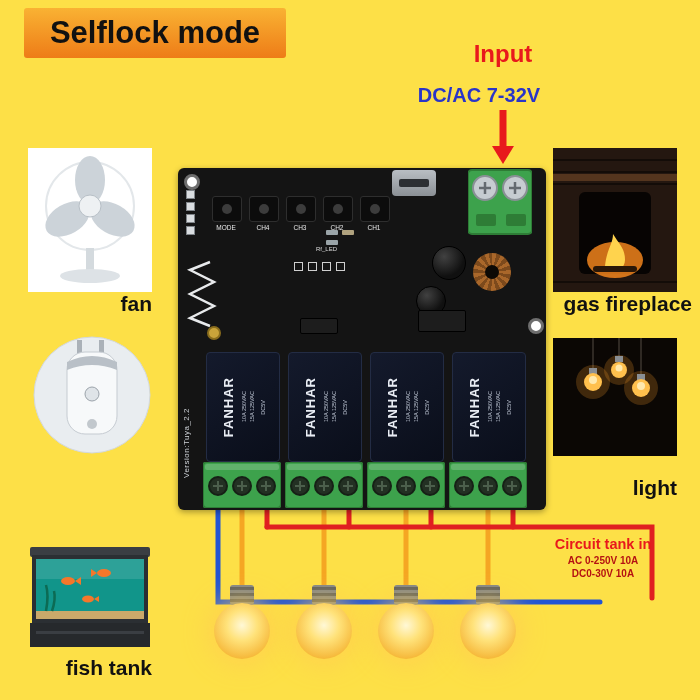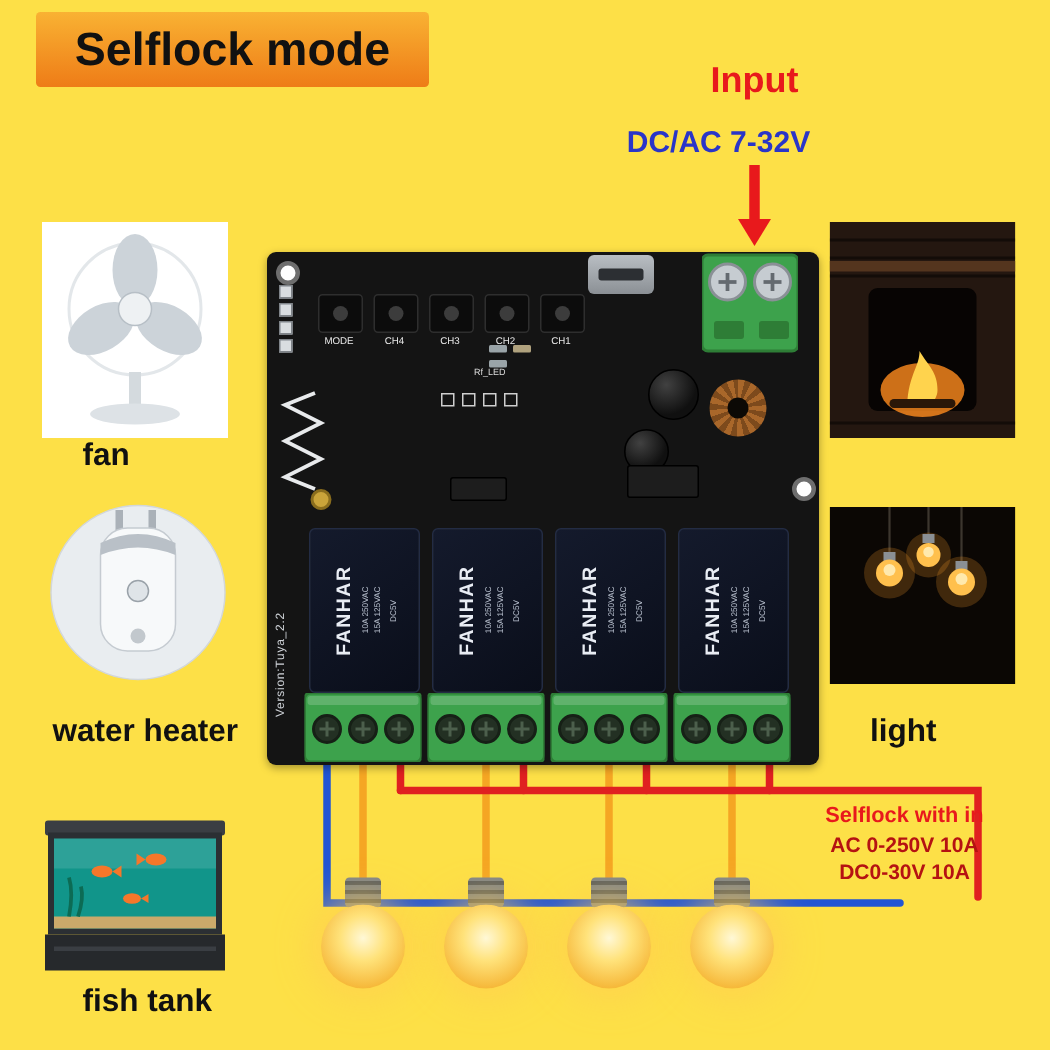--- a/index.html
+++ b/index.html
@@ -7,26 +7,26 @@
          font-family:Liberation Sans, sans-serif;overflow:hidden;}
   .abs{position:absolute;}
 
   
   .banner{position:absolute;left:24px;top:8px;width:262px;height:50px;
           background:linear-gradient(180deg,#f9b233,#ee7c17);
           display:flex;align-items:center;justify-content:center;
           border-radius:3px;color:#111;font-size:31px;font-weight:bold;}
 
   
-  .label{position:absolute;font-weight:bold;font-size:21px;color:#111;text-align:left;margin-left:27px;}
+  .label{position:absolute;font-weight:bold;font-size:21px;color:#111;text-align:right;}
   .ann-red{position:absolute;font-weight:bold;color:#e8191c;text-align:center;}
   .ann-blue{position:absolute;font-weight:bold;color:#2a35c8;text-align:center;font-size:20px;}
   .circuit-note{position:absolute;left:543px;top:536px;width:120px;text-align:center;}
   .circuit-note .t{font-size:14.5px;font-weight:bold;color:#e8191c;margin-bottom:2px;}
-  .circuit-note .l{font-size:14px;font-weight:bold;color:#b51212;line-height:1.3;}
+  .circuit-note .l{font-size:10px;font-weight:bold;color:#b51212;line-height:1.3;}
 
   
   .card{position:absolute;overflow:hidden;}
 
   
   .pcb{position:absolute;left:178px;top:168px;width:368px;height:342px;
        background:#141414;border-radius:6px;box-shadow:0 2px 6px rgba(0,0,0,.35);}
   .hole{position:absolute;width:10px;height:10px;border-radius:50%;
         background:#fff;border:3px solid #6e6e6e;}
   .btn{position:absolute;top:28px;width:28px;height:24px;background:#0c0c0c;
@@ -385,23 +385,23 @@
   </div>
   <div class="bulb" style="left:458px;top:583px;">
     <div class="cap"></div>
       <div class="glass"></div>
   </div>
 
   <div class="ann-red" style="left:443px;top:40px;width:120px;font-size:24px;">Input</div>
   <div class="ann-blue" style="left:399px;top:84px;width:160px;">DC/AC 7-32V</div>
 
   <div class="circuit-note">
-    <div class="t">Selflock with in</div>
+    <div class="t">Circuit tank in</div>
     <div class="l">AC 0-250V 10A</div>
     <div class="l">DC0-30V 10A</div>
   </div>
 
   <div class="label" style="left:28px;top:292px;width:124px;">fan</div>
-  <div class="label" style="left:8px;top:476px;width:164px;">water heater</div>
+  <div class="label" style="left:538px;top:292px;width:154px;">gas fireplace</div>
   <div class="label" style="left:28px;top:656px;width:124px;">fish tank</div>
   <div class="label" style="left:553px;top:476px;width:124px;">light</div>
 
 </div>
 
 </body></html>

